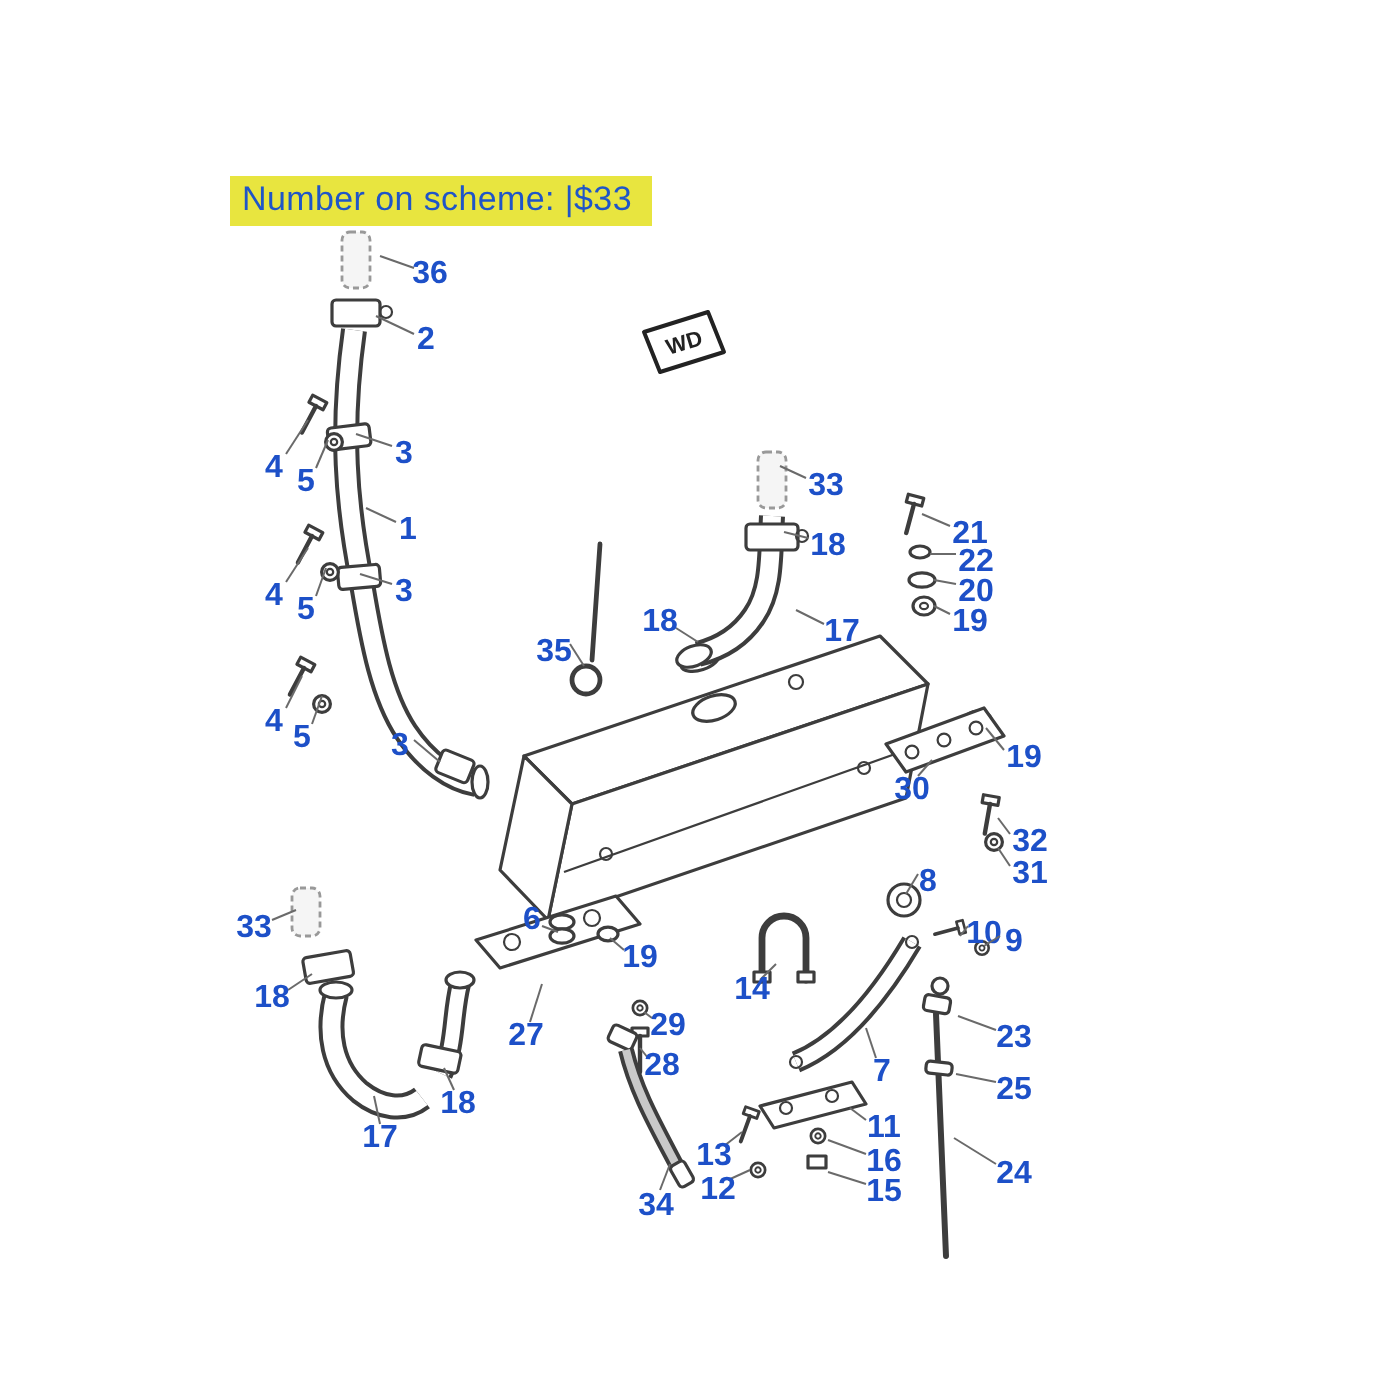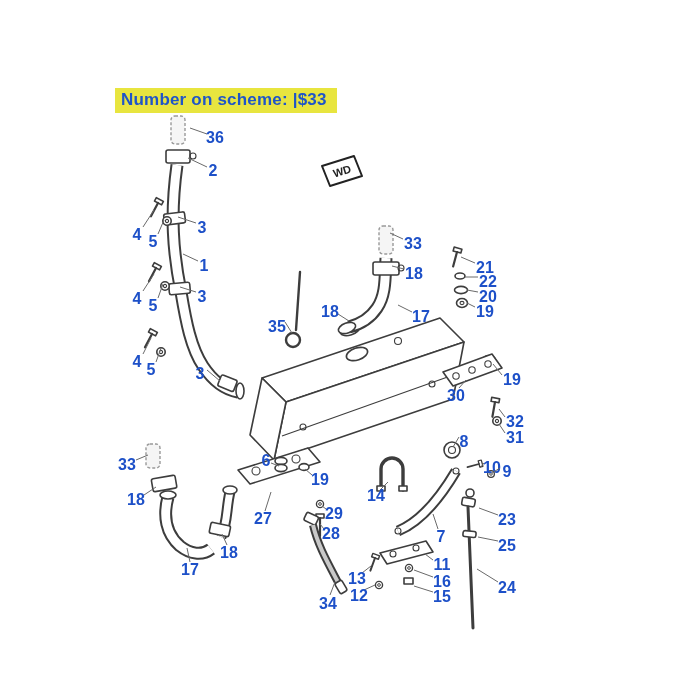--- a/index.html
+++ b/index.html
@@ -1,20 +1,20 @@
 <!DOCTYPE html>
 <html style="--callout: #1d50c8; --header-bg: #e8e53f; --header-fg: #1f55c8;"><head>
 <meta charset="utf-8">
 <style>
   html,body{margin:0;padding:0;background:#fff;}
   .canvas{position:relative;width:700px;height:700px;background:#fff;overflow:hidden;
           font-family:"Liberation Sans",sans-serif;}
   .header-highlight{position:absolute;left:115px;top:88px;padding:2px 10px 3px 6px;
     background:var(--header-bg,#e8e53f);color:var(--header-fg,#1f55c8);
-    font-weight:bold;font-size:17px;letter-spacing:.2px;white-space:nowrap;}
+    font-weight:normal;font-size:17px;letter-spacing:.2px;white-space:nowrap;}
   svg.art{position:absolute;left:0;top:0;}
   .callout{fill:var(--callout,#1d50c8);font-family:"Liberation Sans",sans-serif;
            font-weight:bold;font-size:16px;text-anchor:middle;dominant-baseline:central;}
   .leader{stroke:#6a6a6a;stroke-width:1;}
   .ln{stroke:#3d3d3d;fill:none;stroke-width:1.6;stroke-linecap:round;stroke-linejoin:round;}
   .thin{stroke:#3d3d3d;fill:none;stroke-width:1.1;}
   .fillw{fill:#fff;stroke:#3d3d3d;stroke-width:1.6;stroke-linejoin:round;}
   .pipeO{stroke:#3d3d3d;stroke-width:13;fill:none;stroke-linecap:butt;}
   .pipeI{stroke:#fff;stroke-width:9;fill:none;stroke-linecap:butt;}
   .pipeO2{stroke:#3d3d3d;stroke-width:11;fill:none;stroke-linecap:butt;}

